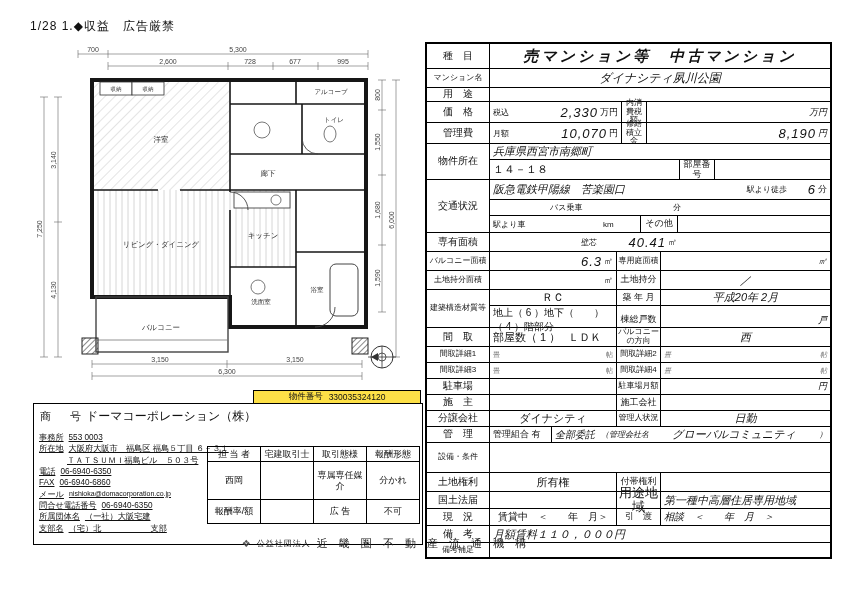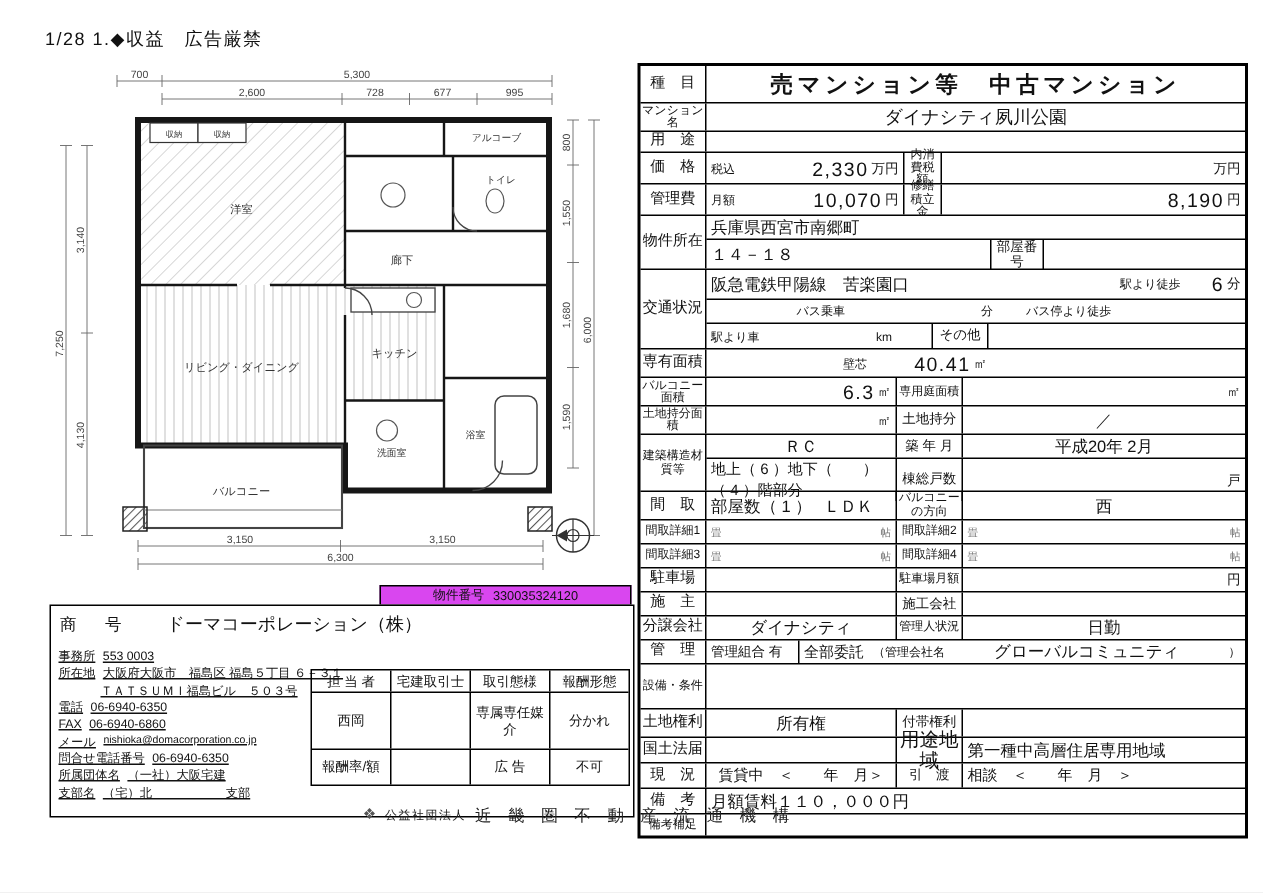--- a/index.html
+++ b/index.html
@@ -8,42 +8,42 @@
     position: relative; width: 842px; height: 595px; background: #fff;
     font-family: "Liberation Sans", "DejaVu Sans", sans-serif; color: #111;
     margin: 0 auto; overflow: hidden;
   }
   .hdr { position:absolute; left:30px; top:18px; font-size:12px; letter-spacing:1px; }
 
   
   .rtable { position:absolute; left:425px; top:42px; width:407px; border:2px solid #000; background:#fff; }
   .rt-row { display:flex; border-top:1px solid #000; align-items:stretch; }
   .rt-row.first { border-top:none; }
-  .lab { width:44px; flex:none; border-right:1px solid #000; display:flex; align-items:center; justify-content:center; text-align:center; font-size:10px; line-height:1.05; padding:0 1px; }
+  .lab { width:63px; flex:none; border-right:1px solid #000; display:flex; align-items:center; justify-content:center; text-align:center; font-size:10px; line-height:1.05; padding:0 1px; }
   .lab.sm { font-size:8px; }
   .cell { display:flex; align-items:center; padding:0 3px; font-size:11px; overflow:hidden; }
   .ml { flex:none; border-left:1px solid #000; border-right:1px solid #000; display:flex; align-items:center; justify-content:center; text-align:center; font-size:8px; line-height:1.1; padding:0 1px; }
-  .grow { flex:1; }
+  .grow { flex:1;font-style:italic; }
   .right { justify-content:flex-end; }
   .center { justify-content:center; }
   .big { font-size:13px; letter-spacing:1px; }
   .tiny { font-size:8px; }
   .unit { font-size:9px; margin-left:2px; }
   .colwrap { flex:1; display:flex; flex-direction:column; }
   .subrow { display:flex; flex:1; align-items:stretch; }
   .subrow + .subrow { border-top:1px solid #000; }
   .faint { color:#777; font-size:7px; }
   .title { font-weight:bold; font-size:15px; letter-spacing:3px; }
 
   
-  .propno { position:absolute; left:253px; top:390px; width:168px; height:14px; border:1px solid #000; font-size:8.5px; display:flex; align-items:center; justify-content:center; gap:6px; background:#d946ef; }
+  .propno { position:absolute; left:253px; top:390px; width:168px; height:14px; border:1px solid #000; font-size:8.5px; display:flex; align-items:center; justify-content:center; gap:6px; background:#fde047; }
 
   
   .cbox { position:absolute; left:33px; top:403px; width:390px; height:142px; border:1px solid #000; background:#fff; }
-  .cname { display:flex; align-items:center; gap:26px; padding:4px 6px 2px 6px; font-size:12px; }
+  .cname { display:flex; align-items:center; gap:1px; padding:4px 6px 2px 6px; font-size:12px; }
   .cname .klab { font-size:11px; letter-spacing:4px; }
   .clines { position:absolute; left:5px; top:28px; width:205px; font-size:8.2px; line-height:1.38; }
   .cline { display:flex; gap:5px; white-space:nowrap;text-decoration:underline; }
   .cline .clab { flex:none; }
   .agent { position:absolute; right:2px; top:42px; width:213px; border:1px solid #000; font-size:9px; }
   .agent .arow { display:flex; border-top:1px solid #000; }
   .agent .arow.first { border-top:none; }
   .agent .acell { flex:1; border-left:1px solid #000; display:flex; align-items:center; justify-content:center; text-align:center; padding:1px 2px; line-height:1.15; }
   .agent .acell:first-child { border-left:none; }
 
@@ -346,21 +346,20 @@
           <div class="cell grow">阪急電鉄甲陽線　苦楽園口</div>
           <div class="cell tiny">駅より徒歩</div>
           <div class="cell" style="width:40px">
             <span class="grow right big" style="display:flex">6</span>
             <span class="unit">分</span>
           </div>
         </div>
         <div class="subrow">
           <div class="cell tiny" style="width:180px;padding-left:60px">バス乗車</div>
           <div class="cell tiny" style="width:30px">分</div>
-          <div class="cell tiny grow">バス停より徒歩</div>
         </div>
         <div class="subrow">
           <div class="cell tiny" style="width:110px">駅より車</div>
           <div class="cell tiny" style="width:40px">km</div>
           <div class="ml" style="width:38px;font-size:9px">その他</div>
           <div class="cell grow"></div>
         </div>
       </div>
     </div>
 

